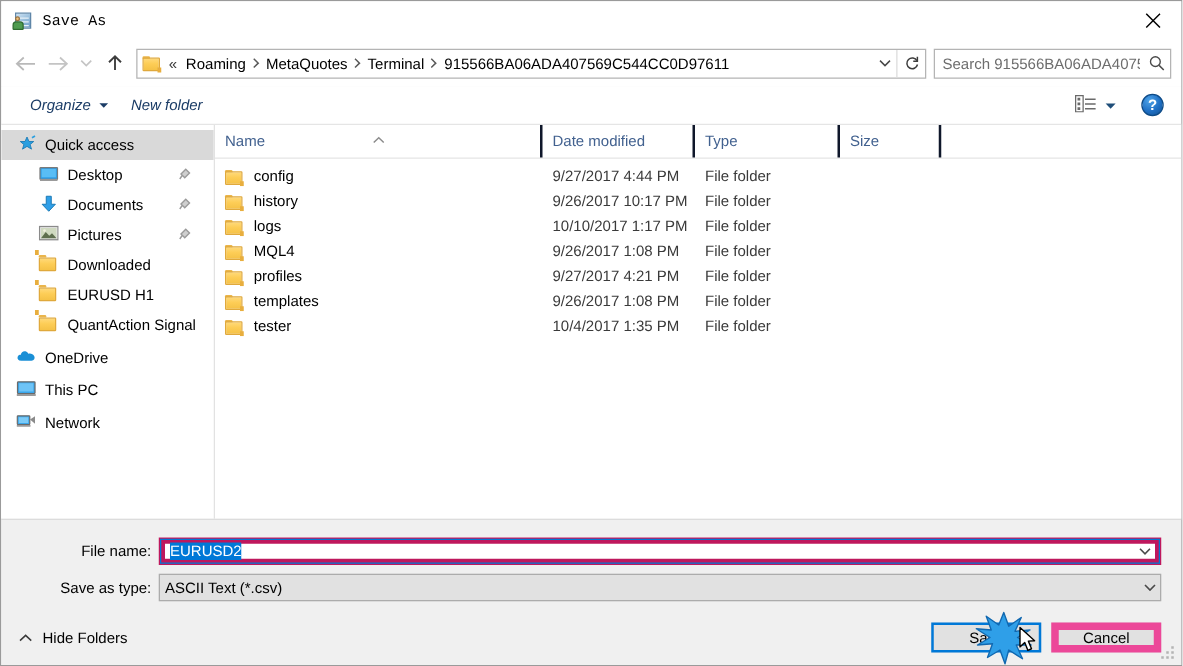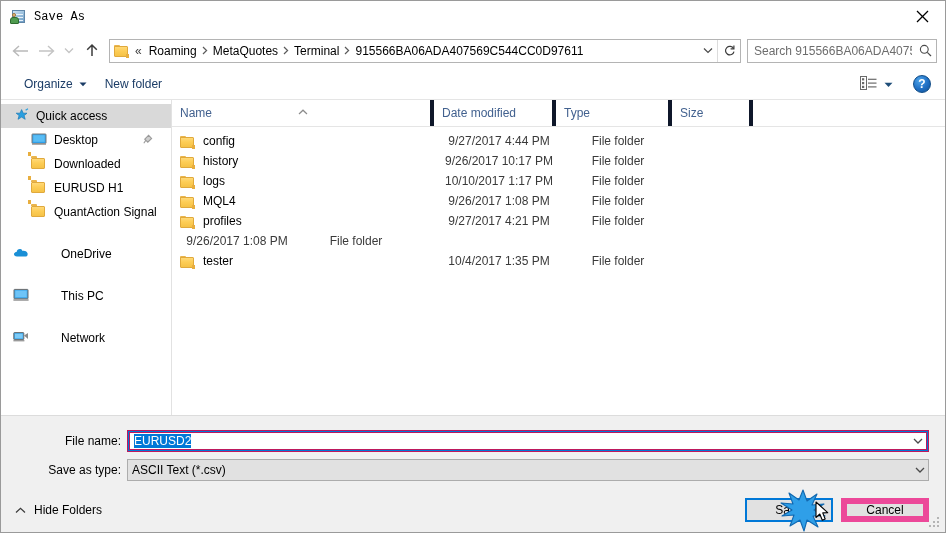--- a/index.html
+++ b/index.html
@@ -182,21 +182,21 @@
     display: flex;
     align-items: center;
     flex: 0 0 auto;
     padding: 0 8px 0 14px;
     box-sizing: border-box;
   }
   .tb-item {
     font-size: 12px;
     color: #1b3c66;
     padding: 4px 9px;
-    display: flex; align-items: center; gap: 6px;
+    display: flex; align-items: center; gap: 6px; font-style: italic;
   }
   .tb-caret svg { display: block; }
   .tb-spacer { flex: 1 1 auto; }
   .view-icon-btn {
     display: flex; align-items: center; gap: 7px;
     padding: 3px 6px;
   }
   .help-btn {
     width: 18px; height: 18px; margin-left: 14px; margin-right: 6px;
     border-radius: 50%;
@@ -230,21 +230,21 @@
     align-items: center;
     padding-left: 12px;
     padding-right: 6px;
     font-size: 12px;
     color: #000;
     position: relative;
     white-space: nowrap;
   }
   .nav-item.selected { background: #d9d9d9; }
   .nav-item.indent { padding-left: 30px; }
-  .nav-item.group { padding-left: 12px; margin-top: 18px; gap: 25px; }
+  .nav-item.group { padding-left: 12px; margin-top: 2px; }
   .ni-icon {
     width: 16px; height: 16px;
     margin-right: 7px;
     flex: 0 0 auto;
     position: relative;
   }
   .ni-label { overflow: hidden; text-overflow: clip; }
   .pin {
     position: absolute;
     right: 18px;
@@ -294,34 +294,34 @@
     position: relative;
     flex: 0 0 auto;
   }
   .ch {
     font-size: 12px;
     color: #42618f;
     height: 26px;
     line-height: 26px;
     padding-left: 8px;
     box-sizing: border-box;
-    border-right: 4px solid #0f172a;
+    border-right: 2px solid #0f172a;
     overflow: hidden;
     white-space: nowrap;
     position: relative;
   }
   .ch-name { width: 262px; flex: 0 0 auto; }
   .ch-date { width: 122px; flex: 0 0 auto; }
   .ch-type { width: 116px; flex: 0 0 auto; }
   .ch-size { width: 81px; flex: 0 0 auto; }
   .sort-caret {
     position: absolute;
     left: 125px; top: -1px;
   }
-  .rows { flex: 1 1 auto; padding-top: 4px; text-align: center; }
+  .rows { flex: 1 1 auto; padding-top: 4px; }
   .row {
     height: 20px;
     display: flex;
     align-items: center;
     font-size: 12px;
     color: #000;
   }
   .cell {
     overflow: hidden; white-space: nowrap;
     box-sizing: border-box;
@@ -358,21 +358,21 @@
   .combo {
     flex: 1 1 auto;
     height: 22px;
     box-sizing: border-box;
     display: flex;
     align-items: center;
     min-width: 0;
   }
   .combo.filename {
     background: #fff;
-    border: 3px solid #be185d;
+    border: 5px solid #be185d;
     outline: 1px solid #0078d7;
     outline-offset: -2px;
   }
   .combo.filetype {
     background: #e1e1e1;
     border: 1px solid #acacac;
   }
   .combo-value {
     flex: 1 1 auto;
     font-size: 12px;
@@ -603,21 +603,50 @@
           </svg>
         </span>
         <span class="ni-label">Desktop</span>
         <span class="pin">
           <svg width="10" height="10" viewBox="0 0 10 10">
             <path d="M2.6 6.6 L0.8 9.2 M1.8 5.2 L5.6 1.4 L8.6 4.4 L4.8 8.2 Z" stroke="#9a9a9a" stroke-width="1.1" fill="#cfcfcf"></path>
           </svg>
         </span>
       </div>
 
-
+      <div class="nav-item indent">
+        <span class="ni-icon">
+          <svg width="16" height="15" viewBox="0 0 16 15">
+            <path d="M6 1 H10 V7.4 H13.3 L8 13 L2.7 7.4 H6 Z" fill="#2f9fe8" stroke="#1b7ab5" stroke-width="0.8"></path>
+          </svg>
+        </span>
+        <span class="ni-label">Documents</span>
+        <span class="pin">
+          <svg width="10" height="10" viewBox="0 0 10 10">
+            <path d="M2.6 6.6 L0.8 9.2 M1.8 5.2 L5.6 1.4 L8.6 4.4 L4.8 8.2 Z" stroke="#9a9a9a" stroke-width="1.1" fill="#cfcfcf"></path>
+          </svg>
+        </span>
+      </div>
+
+      <div class="nav-item indent">
+        <span class="ni-icon">
+          <svg width="16" height="13" viewBox="0 0 16 13">
+            <rect x="0.6" y="1.2" width="14.8" height="10.6" fill="#e9e9e9" stroke="#8a8a8a" stroke-width="1"></rect>
+            <rect x="1.8" y="2.4" width="12.4" height="8.2" fill="#cfd9c0"></rect>
+            <path d="M1.8 10.6 L5.6 5.6 L8.4 8.6 L10.6 6.6 L14.2 10.6 Z" fill="#5f6f4f"></path>
+            <circle cx="4.6" cy="4.4" r="1.1" fill="#f0f0e0"></circle>
+          </svg>
+        </span>
+        <span class="ni-label">Pictures</span>
+        <span class="pin">
+          <svg width="10" height="10" viewBox="0 0 10 10">
+            <path d="M2.6 6.6 L0.8 9.2 M1.8 5.2 L5.6 1.4 L8.6 4.4 L4.8 8.2 Z" stroke="#9a9a9a" stroke-width="1.1" fill="#cfcfcf"></path>
+          </svg>
+        </span>
+      </div>
 
       <div class="nav-item indent">
         <span class="ni-icon">
           <span class="folder"><span class="tab"></span><span class="body"></span><span class="fold"></span></span>
         </span>
         <span class="ni-label">Downloaded</span>
       </div>
 
       <div class="nav-item indent">
         <span class="ni-icon">
@@ -749,20 +778,28 @@
                 <span class="fold"></span>
               </span>
             <span>profiles</span>
           </div>
           <div class="cell c-date">9/27/2017 4:21 PM</div>
           <div class="cell c-type">File folder</div>
           <div class="cell c-size"></div>
         </div>
 
         <div class="row">
+          <div class="cell c-name">
+            <span class="folder">
+                <span class="tab"></span>
+                <span class="body"></span>
+                <span class="fold"></span>
+              </span>
+            <span>templates</span>
+          </div>
           <div class="cell c-date">9/26/2017 1:08 PM</div>
           <div class="cell c-type">File folder</div>
           <div class="cell c-size"></div>
         </div>
 
         <div class="row">
           <div class="cell c-name">
             <span class="folder">
                 <span class="tab"></span>
                 <span class="body"></span>

